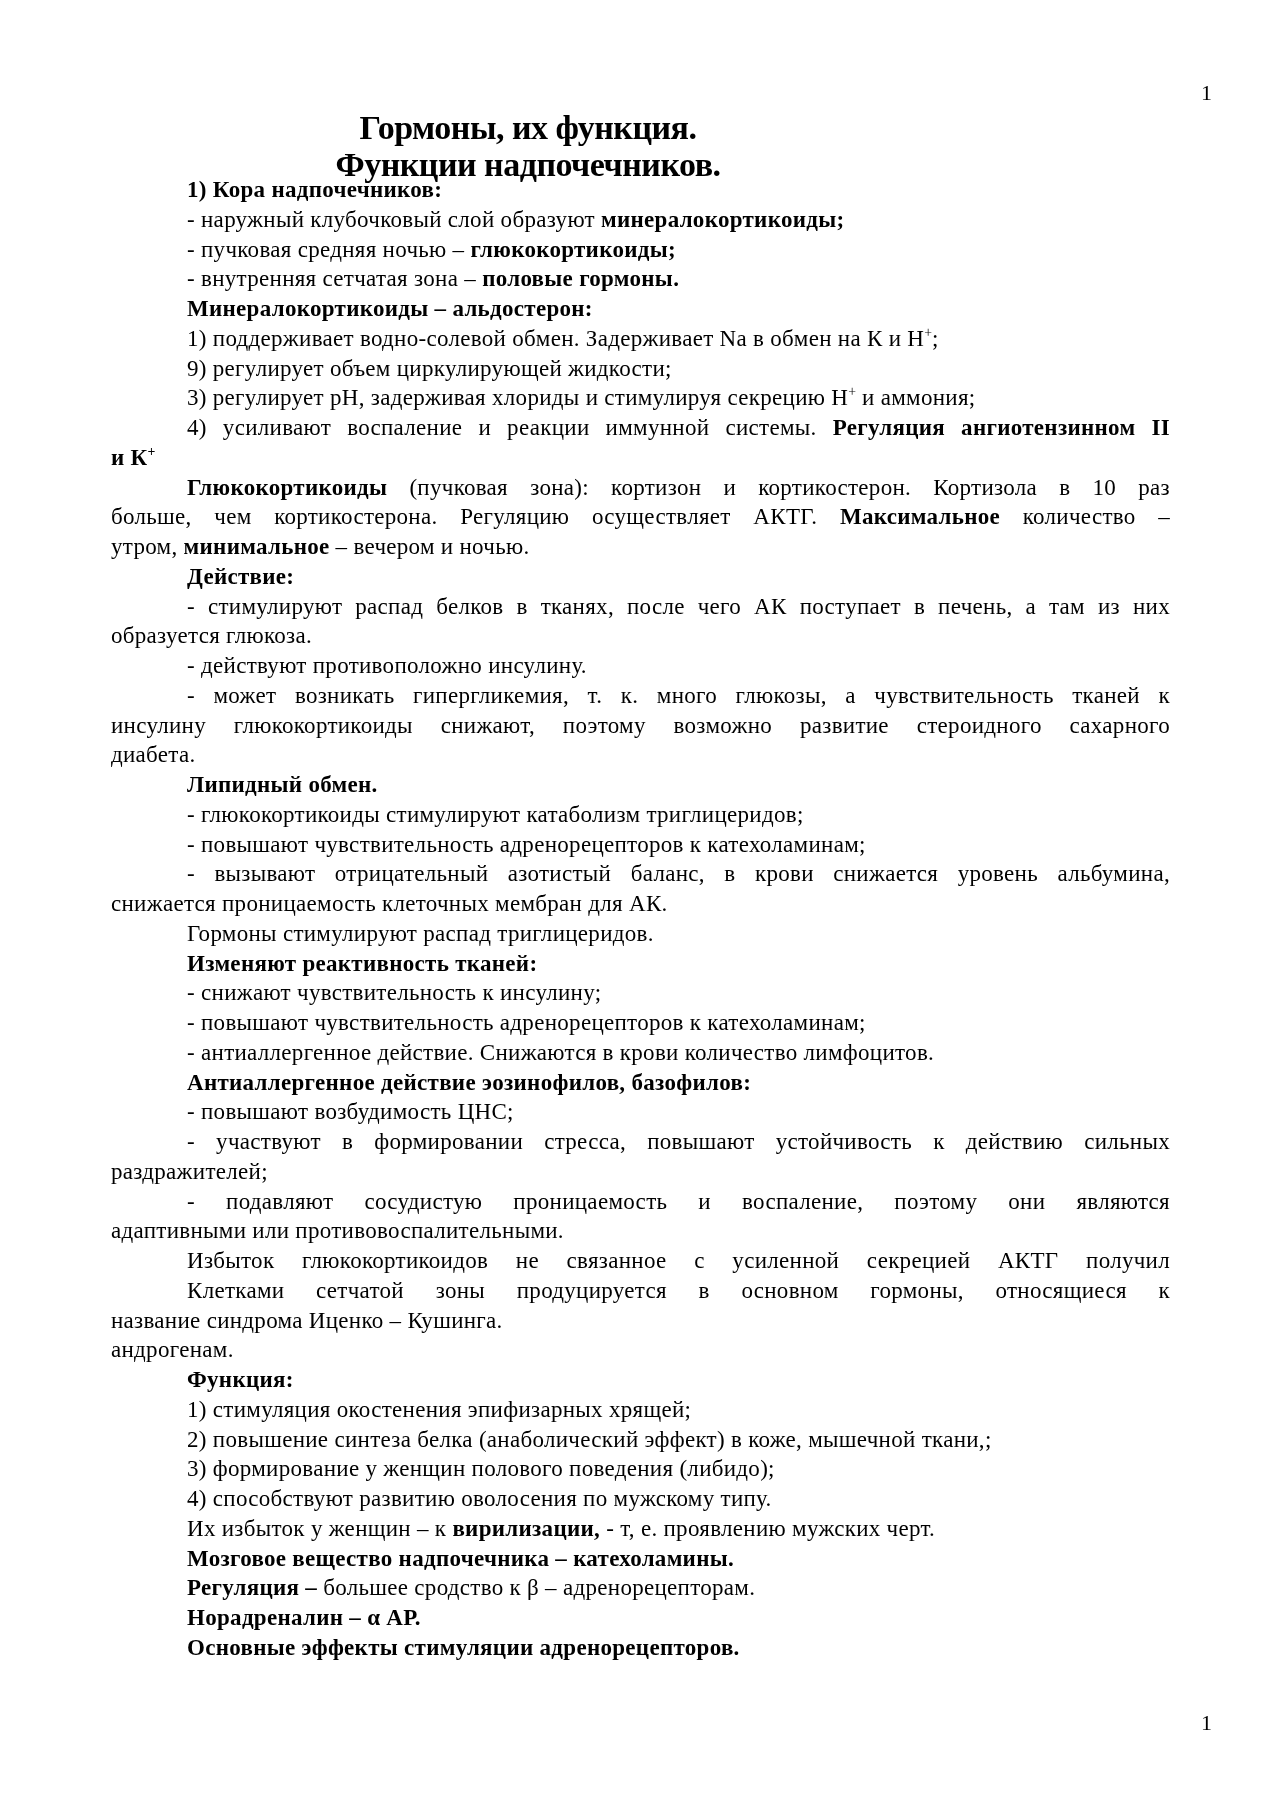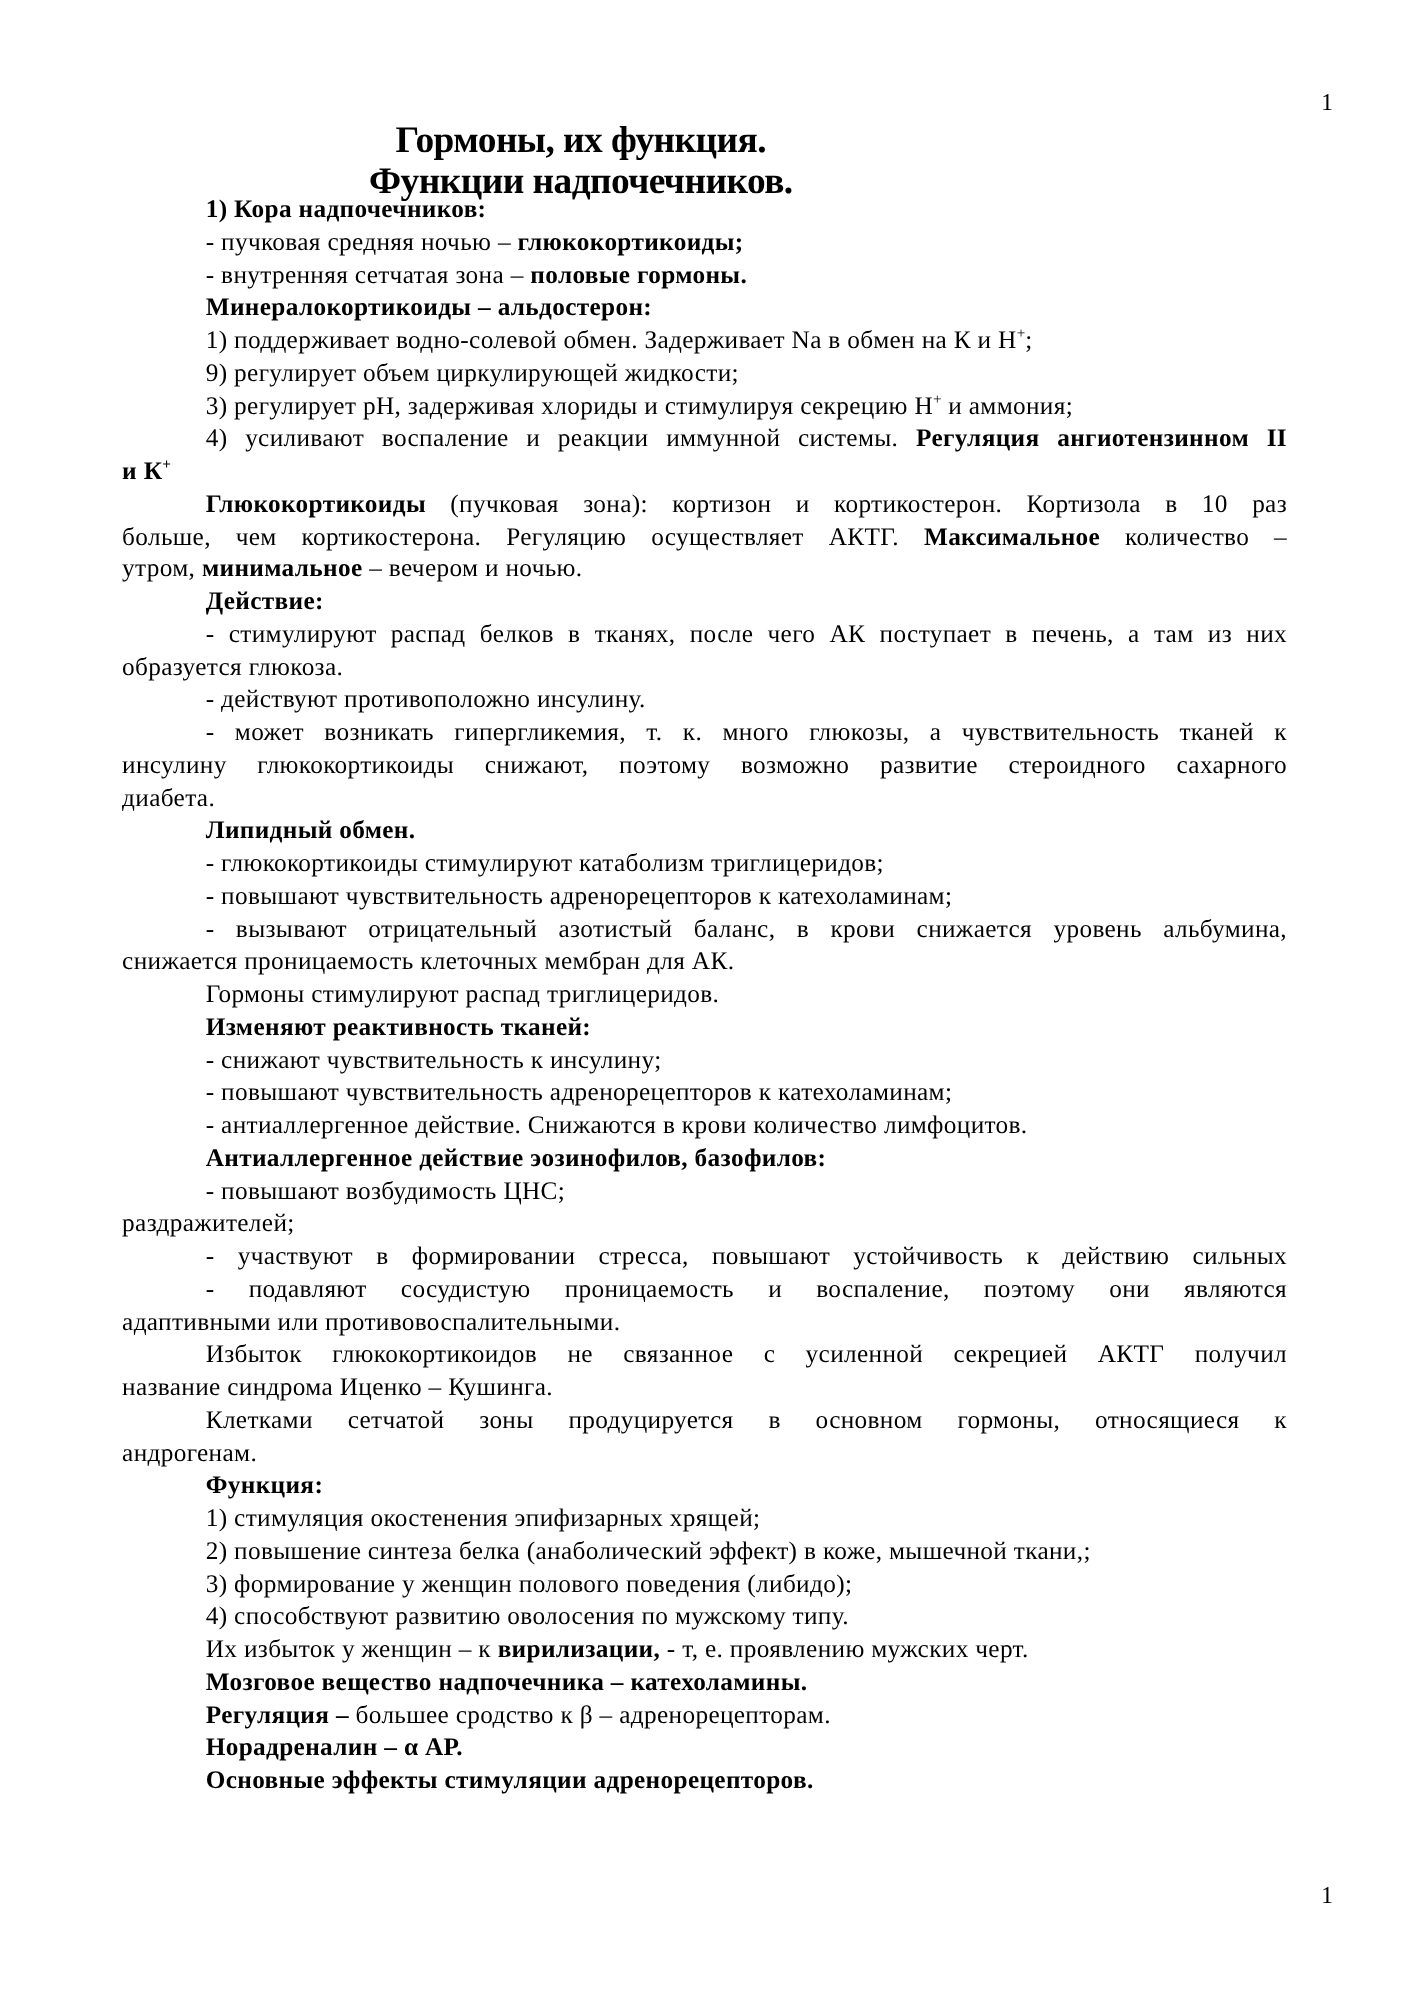--- a/index.html
+++ b/index.html
@@ -57,20 +57,21 @@
 <div class="page">
   <div class="pagenum" id="pn-top">1</div>
 
   <div class="titles">
     <div>Гормоны, их функция.</div>
     <div>Функции надпочечников.</div>
   </div>
 
   <div class="docbody">
       <div class="ln first"><span class="b">1) Кора надпочечников:</span></div>
+      <div class="ln first"><span>- наружный клубочковый слой образуют </span><span class="b">минералокортикоиды;</span></div>
       <div class="ln first"><span>- пучковая средняя ночью – </span><span class="b">глюкокортикоиды;</span></div>
       <div class="ln first"><span>- внутренняя сетчатая зона – </span><span class="b">половые гормоны.</span></div>
       <div class="ln first"><span class="b">Минералокортикоиды – альдостерон:</span></div>
       <div class="ln first"><span>1) поддерживает водно-солевой обмен. Задерживает Na в обмен на К и Н</span><span class="sup">+</span><span>;</span></div>
       <div class="ln first"><span>9) регулирует объем циркулирующей жидкости;</span></div>
       <div class="ln first"><span>3) регулирует рН, задерживая хлориды и стимулируя секрецию Н</span><span class="sup">+</span><span> и аммония;</span></div>
       <div class="ln first just"><span>4) усиливают воспаление и реакции иммунной системы. </span><span class="b">Регуляция ангиотензинном II</span></div>
       <div class="ln"><span class="b">и К</span><span class="b sup">+</span></div>
       <div class="ln first just"><span class="b">Глюкокортикоиды</span><span> (пучковая зона): кортизон и кортикостерон. Кортизола в 10 раз</span></div>
       <div class="ln just"><span>больше, чем кортикостерона. Регуляцию осуществляет АКТГ. </span><span class="b">Максимальное</span><span> количество –</span></div>
@@ -87,27 +88,27 @@
       <div class="ln first"><span>- повышают чувствительность адренорецепторов к катехоламинам;</span></div>
       <div class="ln first just"><span>- вызывают отрицательный азотистый баланс, в крови снижается уровень альбумина,</span></div>
       <div class="ln"><span>снижается проницаемость клеточных мембран для АК.</span></div>
       <div class="ln first"><span>Гормоны стимулируют распад триглицеридов.</span></div>
       <div class="ln first"><span class="b">Изменяют реактивность тканей:</span></div>
       <div class="ln first"><span>- снижают чувствительность к инсулину;</span></div>
       <div class="ln first"><span>- повышают чувствительность адренорецепторов к катехоламинам;</span></div>
       <div class="ln first"><span>- антиаллергенное действие. Снижаются в крови количество лимфоцитов.</span></div>
       <div class="ln first"><span class="b">Антиаллергенное действие эозинофилов, базофилов:</span></div>
       <div class="ln first"><span>- повышают возбудимость ЦНС;</span></div>
+      <div class="ln first just"><span>- участвуют в формировании стресса, повышают устойчивость к действию сильных</span></div>
       <div class="ln"><span>раздражителей;</span></div>
-      <div class="ln first just"><span>- участвуют в формировании стресса, повышают устойчивость к действию сильных</span></div>
       <div class="ln first just"><span>- подавляют сосудистую проницаемость и воспаление, поэтому они являются</span></div>
       <div class="ln"><span>адаптивными или противовоспалительными.</span></div>
       <div class="ln first just"><span>Избыток глюкокортикоидов не связанное с усиленной секрецией АКТГ получил</span></div>
+      <div class="ln first just"><span>Клетками сетчатой зоны продуцируется в основном гормоны, относящиеся к</span></div>
       <div class="ln"><span>название синдрома Иценко – Кушинга.</span></div>
-      <div class="ln first just"><span>Клетками сетчатой зоны продуцируется в основном гормоны, относящиеся к</span></div>
       <div class="ln"><span>андрогенам.</span></div>
       <div class="ln first"><span class="b">Функция:</span></div>
       <div class="ln first"><span>1) стимуляция окостенения эпифизарных хрящей;</span></div>
       <div class="ln first"><span>2) повышение синтеза белка (анаболический эффект) в коже, мышечной ткани,;</span></div>
       <div class="ln first"><span>3) формирование у женщин полового поведения (либидо);</span></div>
       <div class="ln first"><span>4) способствуют развитию оволосения по мужскому типу.</span></div>
       <div class="ln first"><span>Их избыток у женщин – к </span><span class="b">вирилизации,</span><span> - т, е. проявлению мужских черт.</span></div>
       <div class="ln first"><span class="b">Мозговое вещество надпочечника – катехоламины.</span></div>
       <div class="ln first"><span class="b">Регуляция –</span><span> большее сродство к β – адренорецепторам.</span></div>
       <div class="ln first"><span class="b">Норадреналин – α АР.</span></div>

